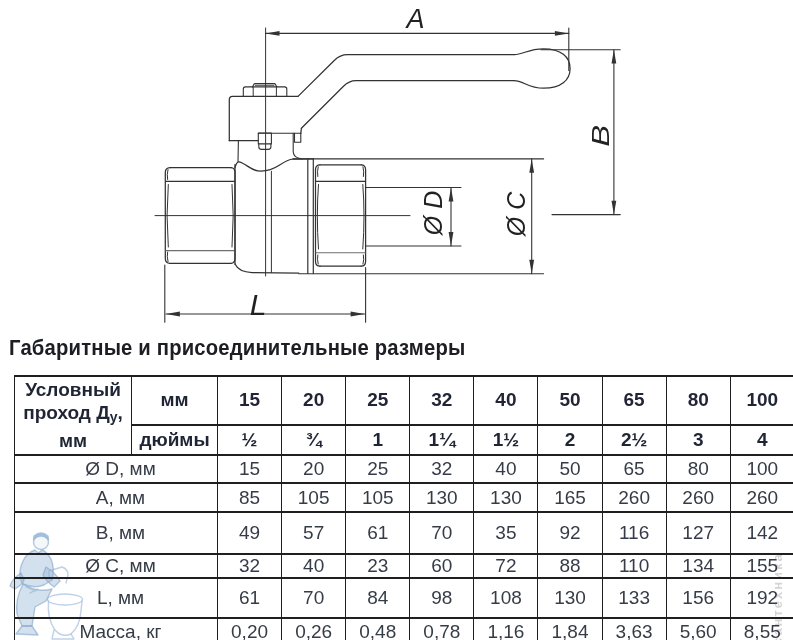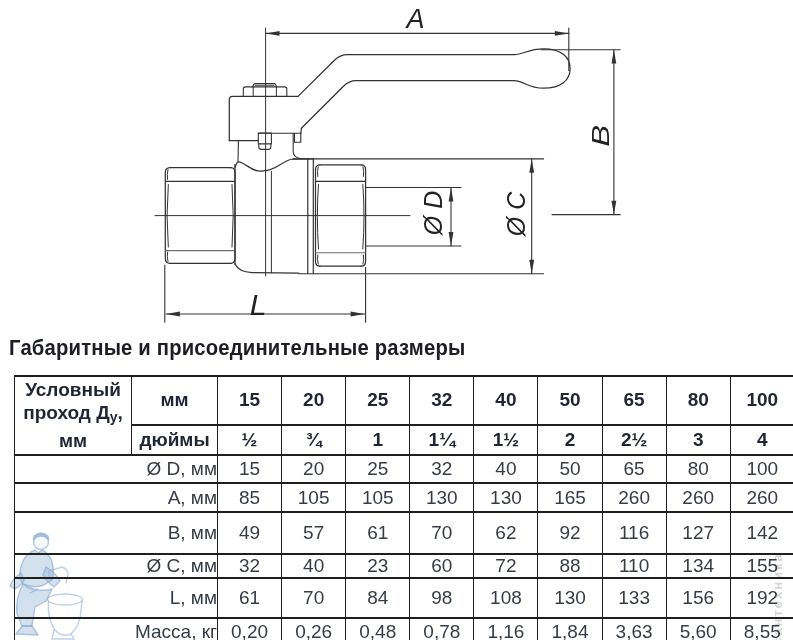--- a/index.html
+++ b/index.html
@@ -6,21 +6,21 @@
   body{width:793px;height:640px;position:relative;background:#fff;overflow:hidden;-webkit-font-smoothing:antialiased;
        font-family:"Liberation Sans",sans-serif;}
   #draw{position:absolute;left:0;top:0;}
   #title{position:absolute;left:9px;top:334.5px;font-size:22px;font-weight:bold;transform:scaleX(0.92);transform-origin:0 0;
          color:#1c1e24;letter-spacing:0.2px;}
   table{position:absolute;left:14px;top:375px;width:780px;border-collapse:collapse;
         table-layout:fixed;}
   td{border:2px solid #1f1f1f;border-left-width:1.6px;border-right-width:1.6px;
      text-align:center;vertical-align:middle;
      color:#363c47;font-size:19px;padding:0;overflow:hidden;}
-  td.lab{text-align:right;padding-left:9px;}
+  td.lab{text-align:center;padding-left:9px;}
   td.hb{font-weight:bold;color:#1f2534;}
   #wm1{position:absolute;left:2px;top:527px;z-index:-1;pointer-events:none;}
   #wm2{position:absolute;right:0px;top:490px;z-index:-1;pointer-events:none;}
 </style>
 </head>
 <body>
 <svg id="draw" width="793" height="335" viewBox="0 0 793 335">
 <g fill="none" stroke="#333" stroke-width="1.25" stroke-linecap="round" stroke-linejoin="round">
 
  <path d="M155,215.6 H410" stroke-width="1"></path>
@@ -172,21 +172,21 @@
         <td>260</td>
         <td>260</td>
         <td>260</td>
       </tr>
  <tr style="height:42px">
         <td colspan="2" class="lab">B, мм</td>
   <td>49</td>
         <td>57</td>
         <td>61</td>
         <td>70</td>
-        <td>62</td>
+        <td>35</td>
         <td>92</td>
         <td>116</td>
         <td>127</td>
         <td>142</td>
       </tr>
  <tr style="height:17px">
         <td colspan="2" class="lab">Ø C, мм</td>
   <td>32</td>
         <td>40</td>
         <td>23</td>

